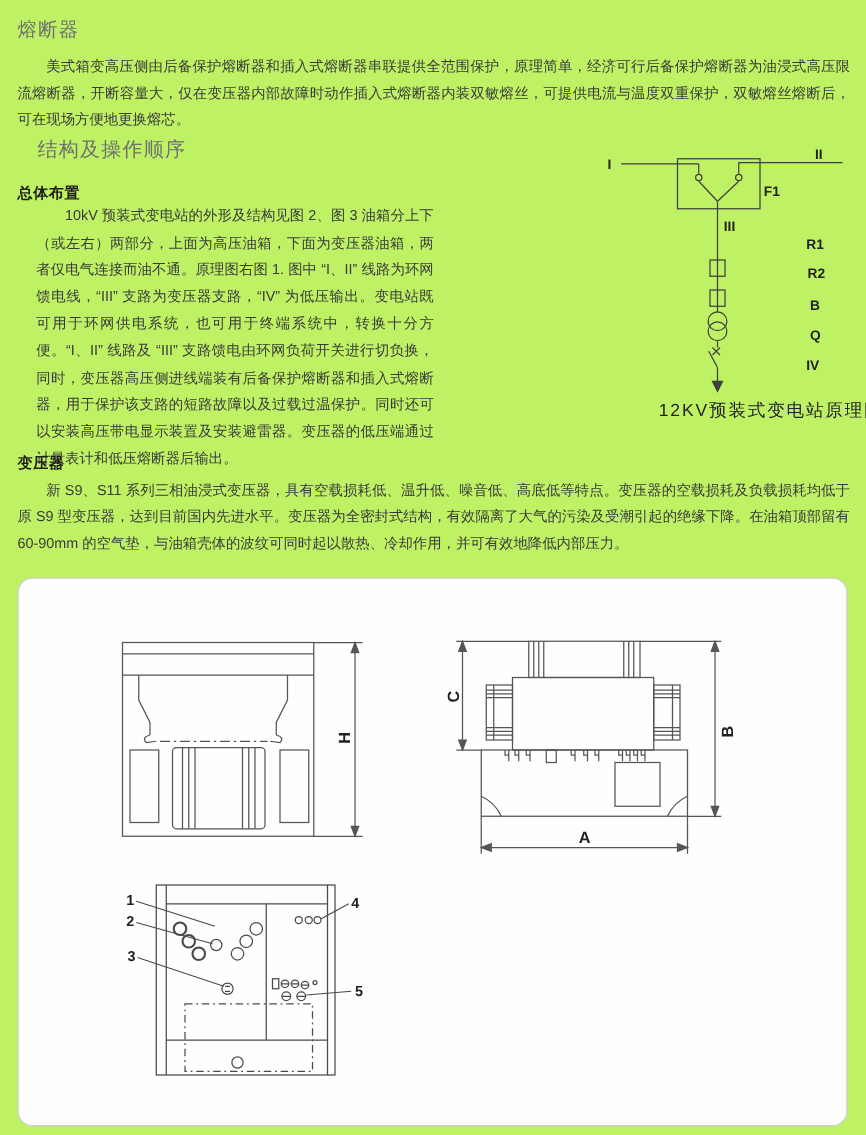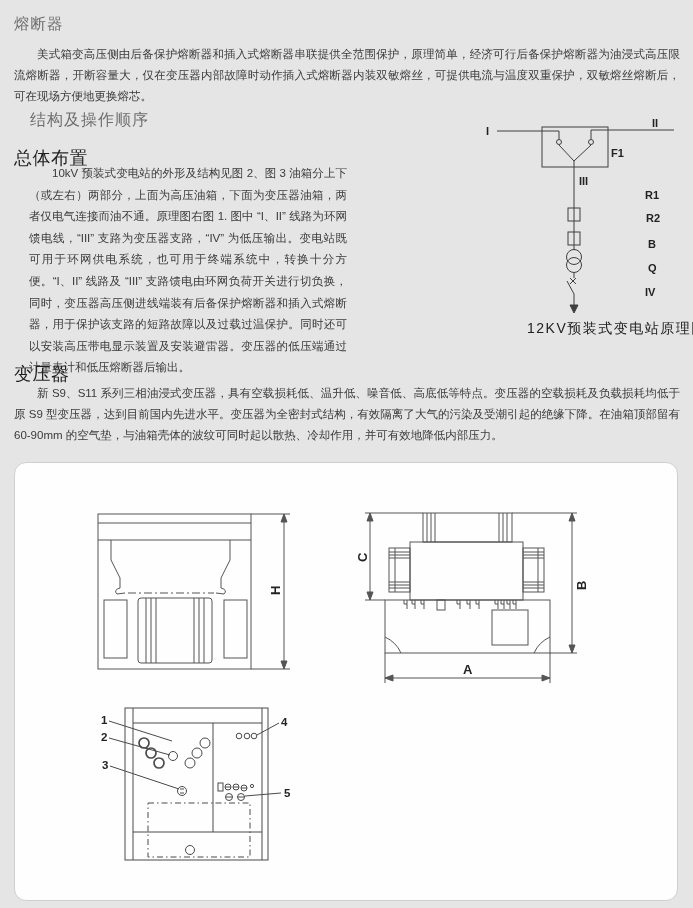--- a/index.html
+++ b/index.html
@@ -1,23 +1,23 @@
 <!DOCTYPE html>
 <html><head>
 <meta charset="utf-8">
 <style>
   html,body{margin:0;padding:0;background:#ffffff;}
   .page{
-    position:relative;width:693px;height:908px;background:#e5e5e5;overflow:hidden;
+    position:relative;width:693px;height:908px;background:#bef264;overflow:hidden;
     font-family:"Liberation Sans","DejaVu Sans",sans-serif;color:#333;
   }
   .abs{position:absolute;}
   .h1{font-size:15.5px;color:#6f6f6f;letter-spacing:1px;font-weight:500;}
   .h2{font-size:16px;color:#6f6f6f;letter-spacing:1px;font-weight:500;margin-left:16px;}
-  .h3{font-size:18px;color:#1e1e1e;font-weight:normal;letter-spacing:.5px;}
+  .h3{font-size:12px;color:#1e1e1e;font-weight:bold;letter-spacing:.5px;}
   .para{font-size:11.5px;line-height:21px;color:#3a3a3a;text-align:justify;text-indent:2em;}
   .para-narrow{font-size:11.5px;line-height:21.6px;color:#3a3a3a;text-align:justify;text-indent:2em;}
   .legend-line{font-size:10.5px;line-height:15.4px;font-weight:bold;color:#2a2a2a;white-space:nowrap;}
   .caption{font-size:14px;font-weight:normal;color:#222;letter-spacing:1.5px;white-space:nowrap;text-align:center;}
   .figure-box{border:1px solid #cfcfcf;border-radius:12px;background:#fefefe;}
   .parts li{font-size:11.5px;line-height:21.5px;font-weight:bold;color:#2a2a2a;list-style:none;white-space:nowrap;}
   .parts{margin:0;padding:0;}
   svg text{font-family:"Liberation Sans","DejaVu Sans",sans-serif;}
   .sch-label{font-size:11px;font-weight:bold;fill:#222;}
   .dim-label{font-size:13px;font-weight:bold;fill:#222;}

